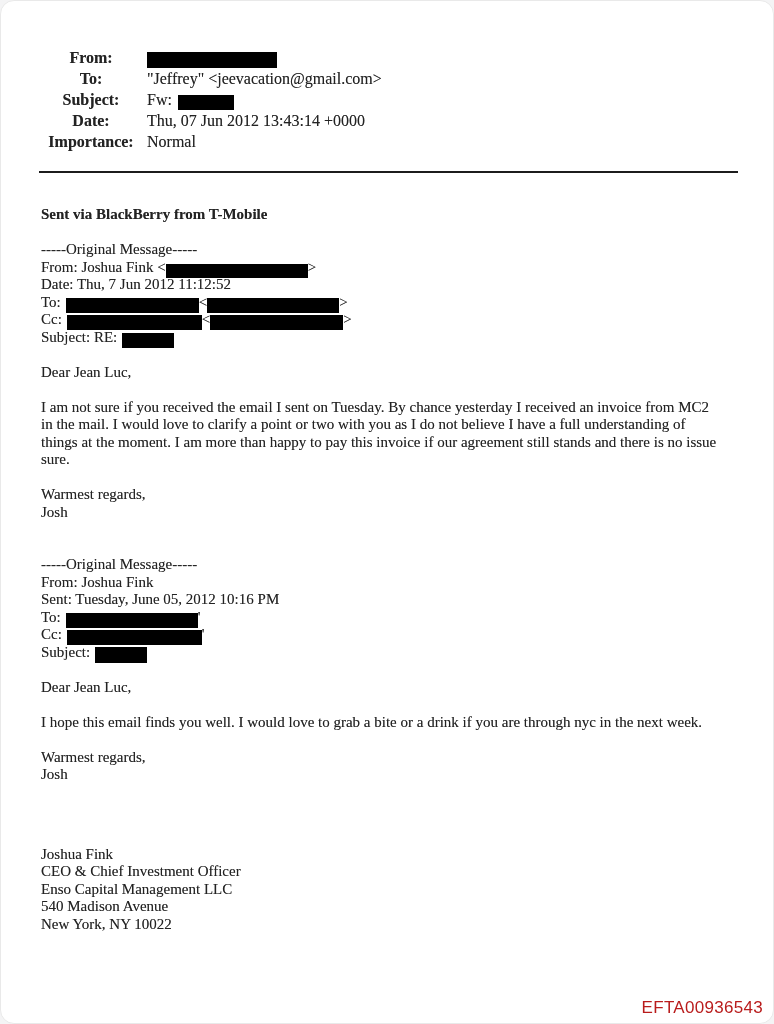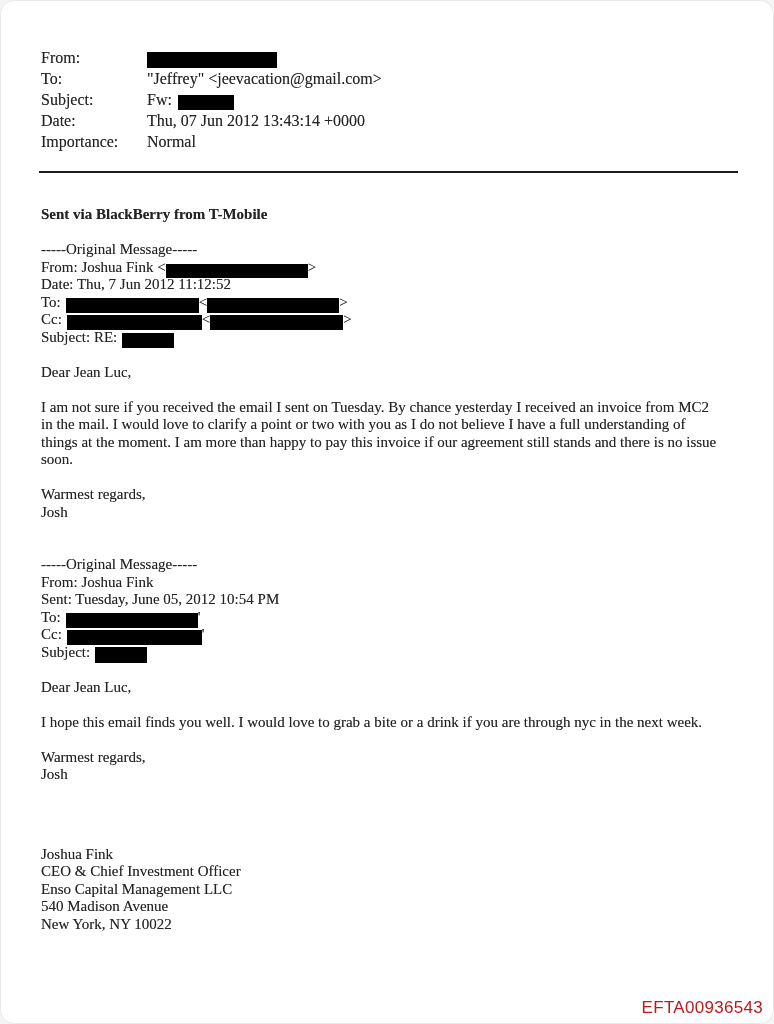--- a/index.html
+++ b/index.html
@@ -15,21 +15,21 @@
     overflow: hidden;
     font-family: "Liberation Serif", serif;
     color: #232323;
     text-shadow: 0 0 0.6px rgba(40,40,40,0.45);
   }
   .content { padding: 46px 37px 0 40px; }
 
   
   .hdr { font-size: 16px; }
   .hrow { display: flex; line-height: 21px; }
-  .hlabel { width: 100px; text-align: left; font-weight: normal; flex: none; white-space: nowrap; }
+  .hlabel { width: 100px; text-align: center; font-weight: bold; flex: none; white-space: nowrap; }
   .hvalue { margin-left: 6px; white-space: nowrap; }
 
   
   .redact {
     display: inline-block;
     background: #000;
     vertical-align: text-bottom;
     margin-bottom: -3px;
   }
   .rd-hdr-from { width: 130px; height: 16px; margin-bottom: -2px; }
@@ -114,32 +114,32 @@
       <div class="bline"><span>Subject: RE:</span><span class="redact rd-m1-subj"></span></div>
 
       <div class="blank"></div>
       <div class="bline">Dear Jean Luc,</div>
       <div class="blank"></div>
 
       <div class="para">
         <div class="bline">I am not sure if you received the email I sent on Tuesday. By chance yesterday I received an invoice from MC2</div>
         <div class="bline">in the mail. I would love to clarify a point or two with you as I do not believe I have a full understanding of</div>
         <div class="bline">things at the moment. I am more than happy to pay this invoice if our agreement still stands and there is no issue</div>
-        <div class="bline">soon.</div>
+        <div class="bline">sure.</div>
       </div>
 
       <div class="blank"></div>
       <div class="bline">Warmest regards,</div>
       <div class="bline">Josh</div>
 
       <div class="blank2"></div>
 
       <div class="bline">-----Original Message-----</div>
       <div class="bline">From: Joshua Fink</div>
-      <div class="bline">Sent: Tuesday, June 05, 2012 10:54 PM</div>
+      <div class="bline">Sent: Tuesday, June 05, 2012 10:16 PM</div>
       <div class="bline"><span>To:</span><span class="redact rd-m2-to"></span><span>'</span></div>
       <div class="bline"><span>Cc:</span><span class="redact rd-m2-cc"></span><span>'</span></div>
       <div class="bline"><span>Subject:</span><span class="redact rd-m2-subj"></span></div>
 
       <div class="blank"></div>
       <div class="bline">Dear Jean Luc,</div>
       <div class="blank"></div>
 
       <div class="para">
         <div class="bline">I hope this email finds you well. I would love to grab a bite or a drink if you are through nyc in the next week.</div>

